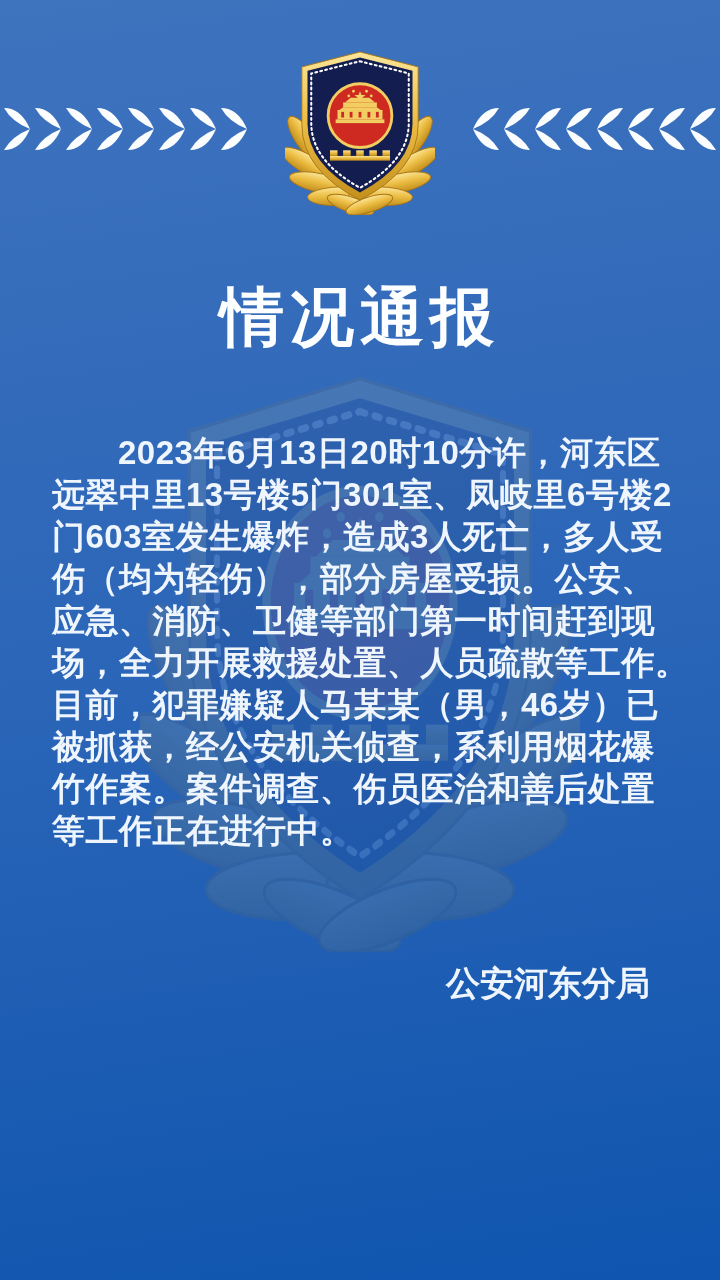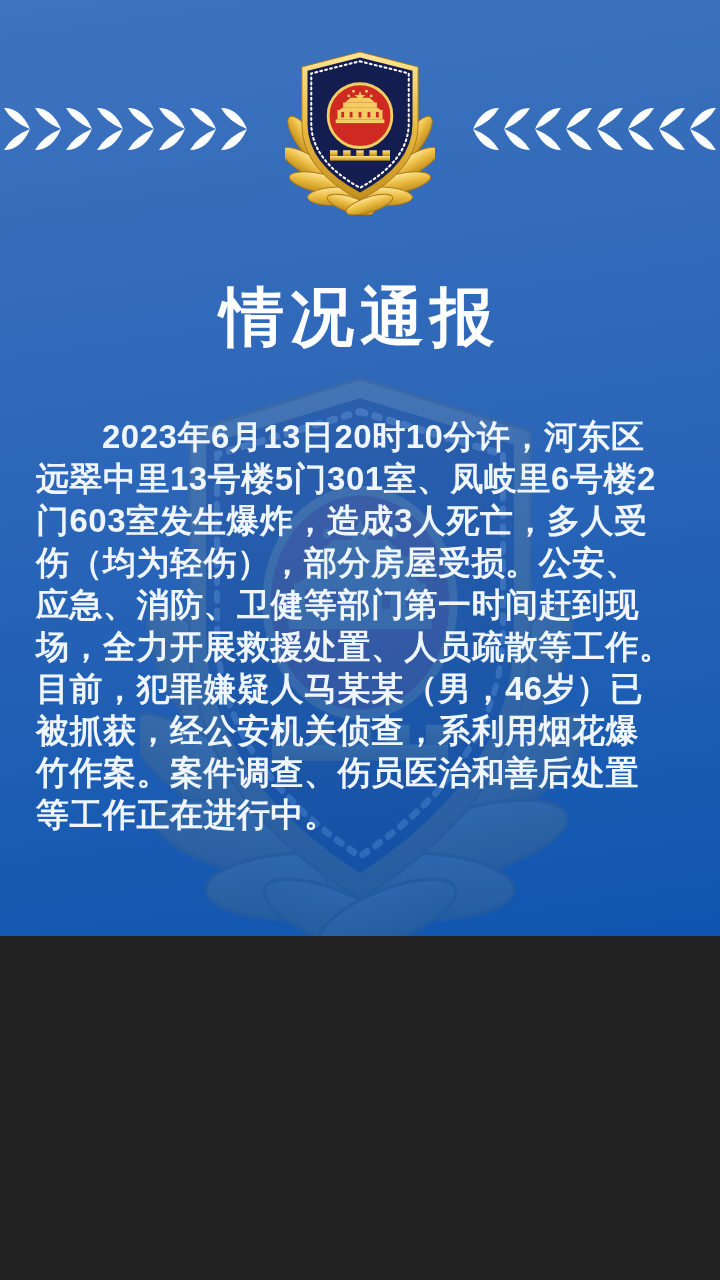--- a/index.html
+++ b/index.html
@@ -1,18 +1,18 @@
 <!DOCTYPE html>
 <html><head>
 <meta charset="utf-8">
 <style>
   html,body{margin:0;padding:0;background:#222;}
   .poster{
     position:relative;
-    width:720px;height:936px;
+    width:720px;height:1280px;
     margin:0 auto;
     overflow:hidden;
     background:linear-gradient(172deg,#3e73be 0%,#336cb9 30%,#2c66b8 48%,#1a5bb3 72%,#0f55af 100%);
     background:linear-gradient(172deg,#3e73be 0%,#2c66b8 48%,#0f55af 100%);
     font-family:"Liberation Sans","DejaVu Sans",sans-serif;
   }
   .watermark{
     position:absolute;left:140px;top:372px;
     width:440px;height:580px;
     opacity:0.10;
@@ -36,21 +36,21 @@
     text-align:center;
     font-family:"Liberation Serif","DejaVu Serif",serif;
     font-weight:900;
     font-size:64px;
     letter-spacing:6px;
     color:#fdfeff;
   }
   .body-text{
     position:absolute;left:36px;top:416px;
     width:650px;
-    margin:0;
+    margin:16px;
     font-size:33px;
     line-height:42px;
     font-weight:bold;
     letter-spacing:0.5px;
     color:#eef5fd;
     white-space:pre-line;
     text-indent:2em;
   }
   .signature{
     position:absolute;right:70px;top:960px;

